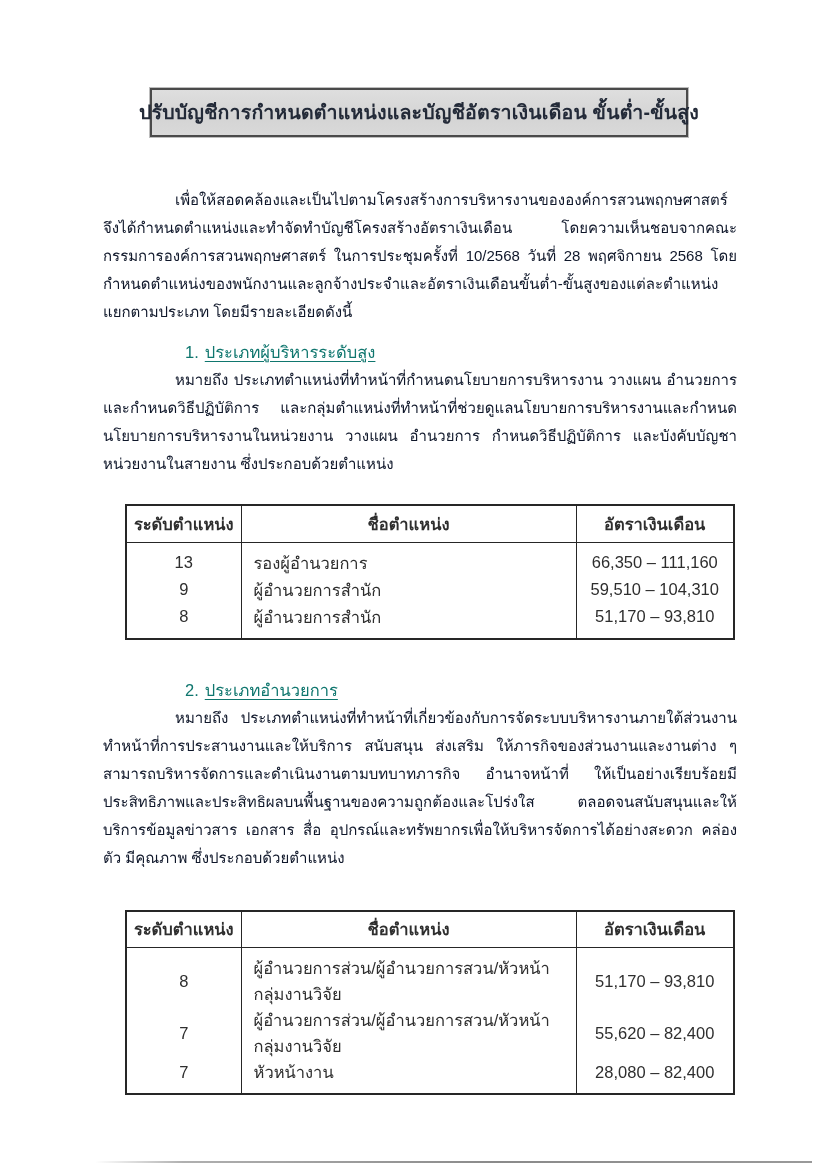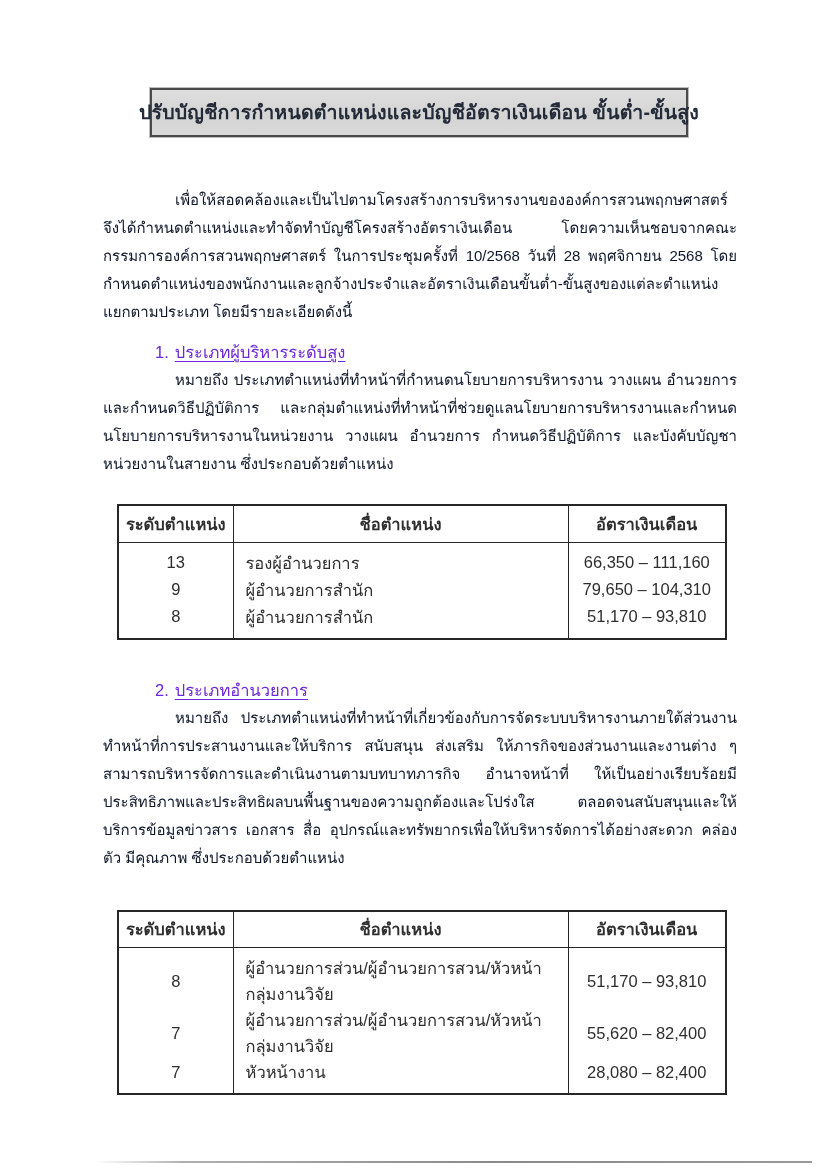--- a/index.html
+++ b/index.html
@@ -43,35 +43,35 @@
   }
   .para {
     font-size: 15px;
     line-height: 28px;
     text-align: justify;
     color: #0f172a;
   }
   .indent { text-indent: 72px; }
   .section-heading {
     margin-top: 12px;
-    margin-left: 52px;
+    margin-left: 82px;
     font-size: 16.5px;
     line-height: 28px;
-    color: #6d28d9;
+    color: #0f766e;
   }
   .section-heading .sec-num { margin-right: 6px; }
   .section-heading .sec-title {
     text-decoration: underline;
     text-underline-offset: 3px;
   }
   table.pos-table {
     border-collapse: collapse;
     table-layout: fixed;
     width: 608px;
-    margin-left: 14px;
+    margin-left: 22px;
     border: 2px solid #262626;
     font-size: 16.5px;
     color: #2e2e2e;
   }
   table.pos-table col.c1 { width: 115px; }
   table.pos-table col.c2 { width: 335px; }
   table.pos-table col.c3 { width: 158px; }
   table.pos-table th {
     border: 1.5px solid #262626;
     height: 37px;
@@ -136,21 +136,21 @@
       </thead>
       <tbody>
         <tr>
           <td class="cell-level">13</td>
           <td class="cell-name">รองผู้อำนวยการ</td>
           <td class="cell-rate">66,350 – 111,160</td>
         </tr>
         <tr>
           <td class="cell-level">9</td>
           <td class="cell-name">ผู้อำนวยการสำนัก</td>
-          <td class="cell-rate">79,650 – 104,310</td>
+          <td class="cell-rate">59,510 – 104,310</td>
         </tr>
         <tr>
           <td class="cell-level">8</td>
           <td class="cell-name">ผู้อำนวยการสำนัก</td>
           <td class="cell-rate">51,170 – 93,810</td>
         </tr>
       </tbody>
     </table>
 
     <div class="section-heading heading-2">

